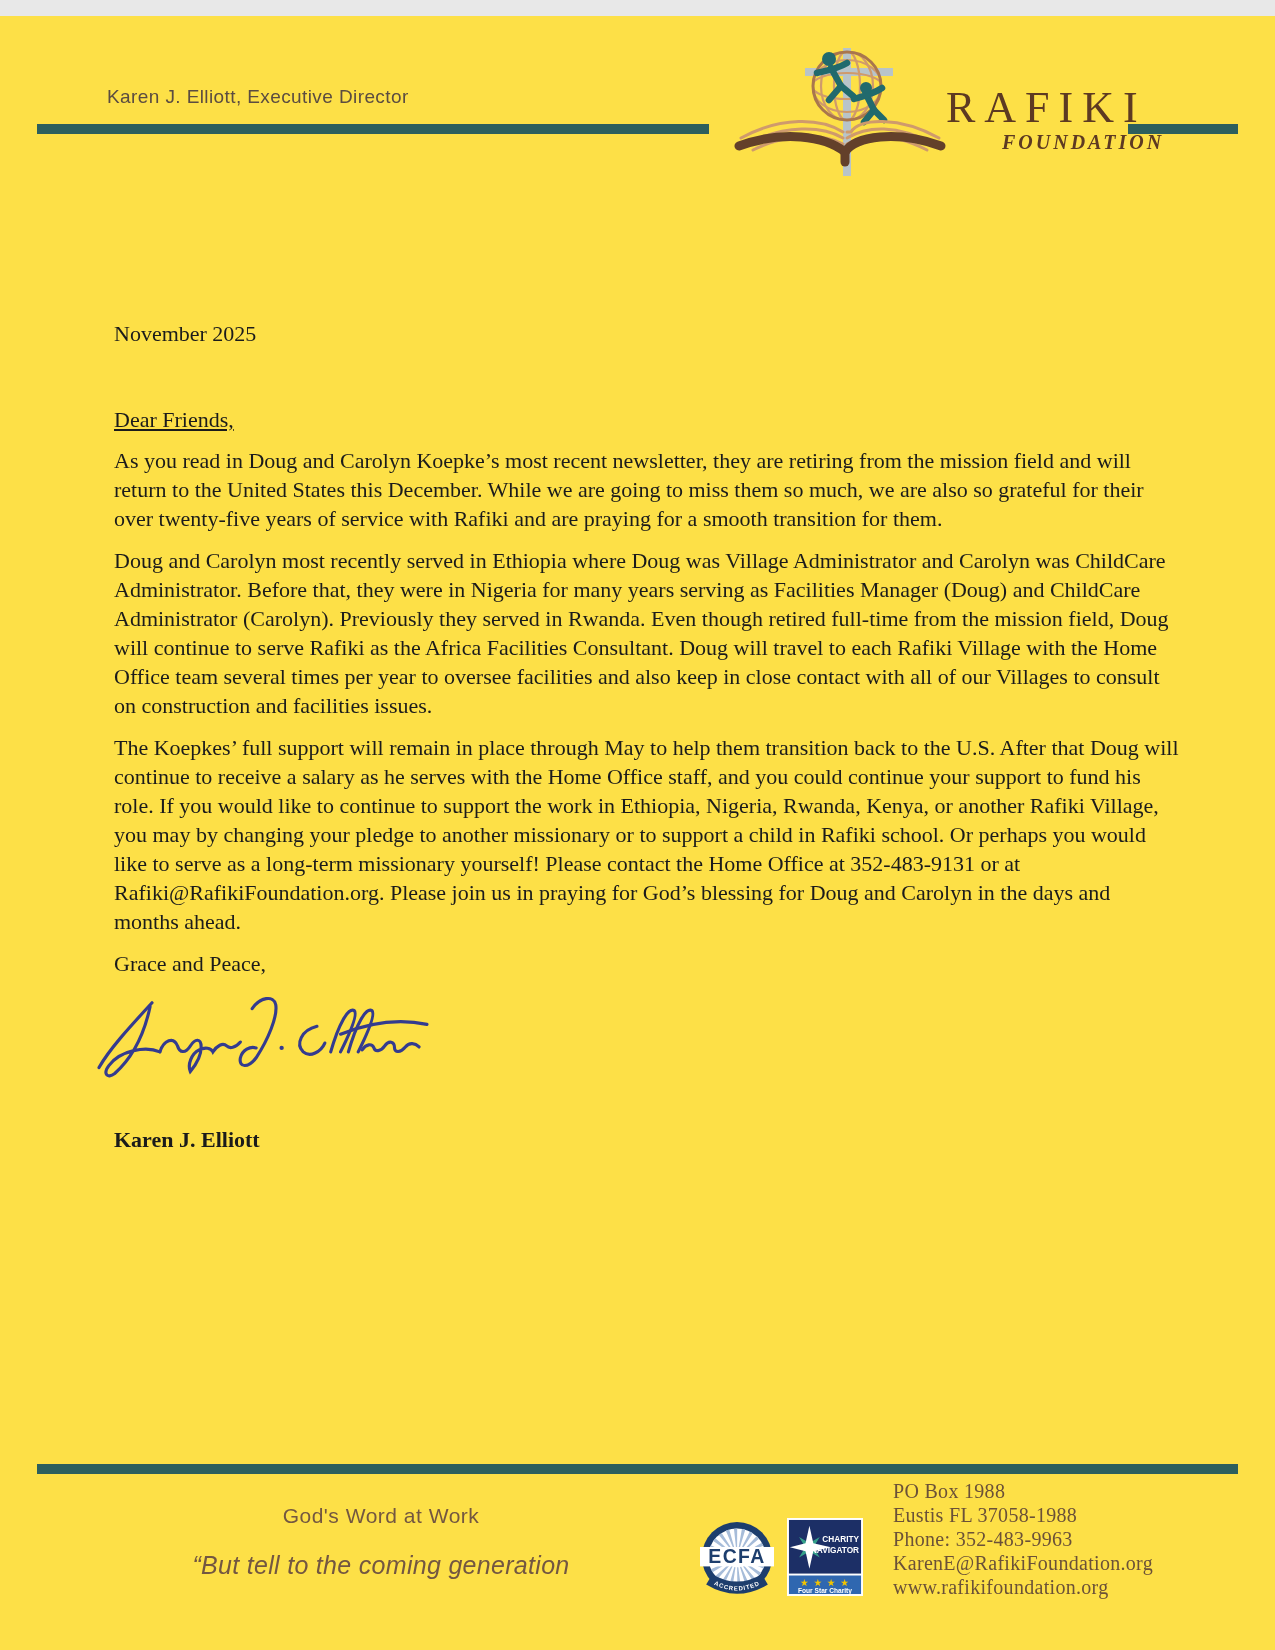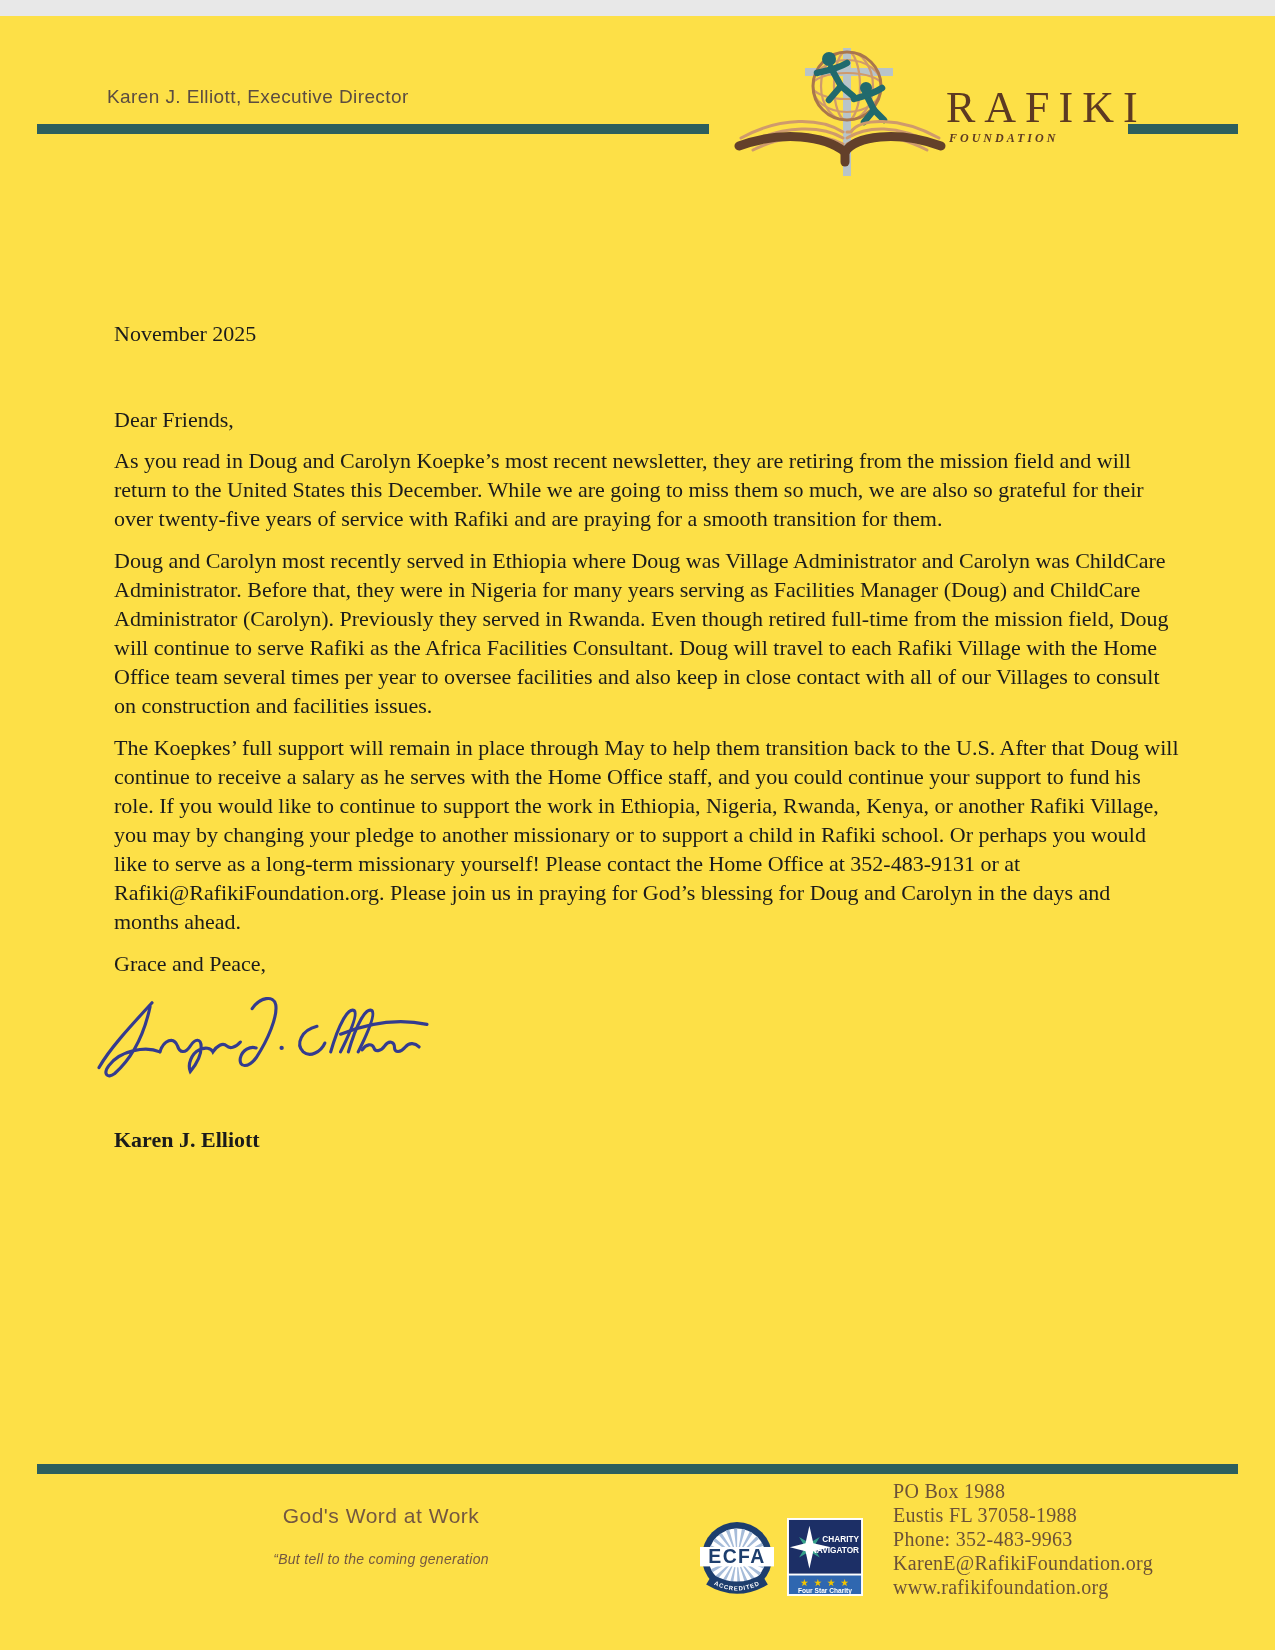--- a/index.html
+++ b/index.html
@@ -21,44 +21,44 @@
   .rule-top-left{left:37px;top:108px;width:672px;}
   .rule-top-right{left:1128px;top:108px;width:110px;}
   .rule-bottom{left:37px;top:1448px;width:1201px;}
   .logo-art{position:absolute;left:733px;top:24px;}
   .brand{
     position:absolute;left:946px;top:66px;
     font-family:Liberation Serif, serif;
     font-size:44px;font-weight:400;color:#5d3a22;letter-spacing:9px;
   }
   .brand-sub{
-    position:absolute;left:949px;top:115px;
+    position:absolute;left:1002px;top:115px;
     font-family:"Liberation Serif", serif;
     font-style:italic;font-weight:700;
-    font-size:12px;color:#5d3a22;letter-spacing:3px;
+    font-size:20px;color:#5d3a22;letter-spacing:3px;
   }
   
   .letter{
     position:absolute;left:114px;top:303px;width:1066px;
     font-size:22px;line-height:29px;color:#1b1b1b;
   }
   .letter p{margin:0 0 13px 0;}
   .letter .date{margin-bottom:57px;}
-  .letter .salutation{margin-bottom:12px;}
+  .letter .salutation{margin-bottom:12px;text-decoration:underline;}
   .signature{display:block;margin:6px 0 0 -22px;}
   .signer-name{margin-top:26px !important;font-weight:700;margin-bottom:0 !important;}
   .signer-title{margin:0 !important;}
   
   .footer-left{
     position:absolute;left:107px;top:1488px;width:548px;
     text-align:center;color:#735741;
     font-family:"Liberation Sans", sans-serif;
   }
   .tagline{font-size:21px;letter-spacing:.5px;margin:0 0 23px 0;}
-  .quote{font-size:14px;font-style:italic;letter-spacing:.3px;margin:0 0 12px 0;}
+  .quote{font-size:25px;font-style:italic;letter-spacing:.3px;margin:0 0 12px 0;}
   .quote .lord{font-variant:small-caps;}
   .quote .ref{font-style:normal;}
   .badge{position:absolute;}
   .badge-ecfa{left:700px;top:1500px;}
   .badge-cn{left:787px;top:1502px;}
   .contact{
     position:absolute;left:893px;top:1463px;
     font-family:Liberation Serif, serif;
     font-size:20px;line-height:24px;color:#6b5138;letter-spacing:.3px;
   }

